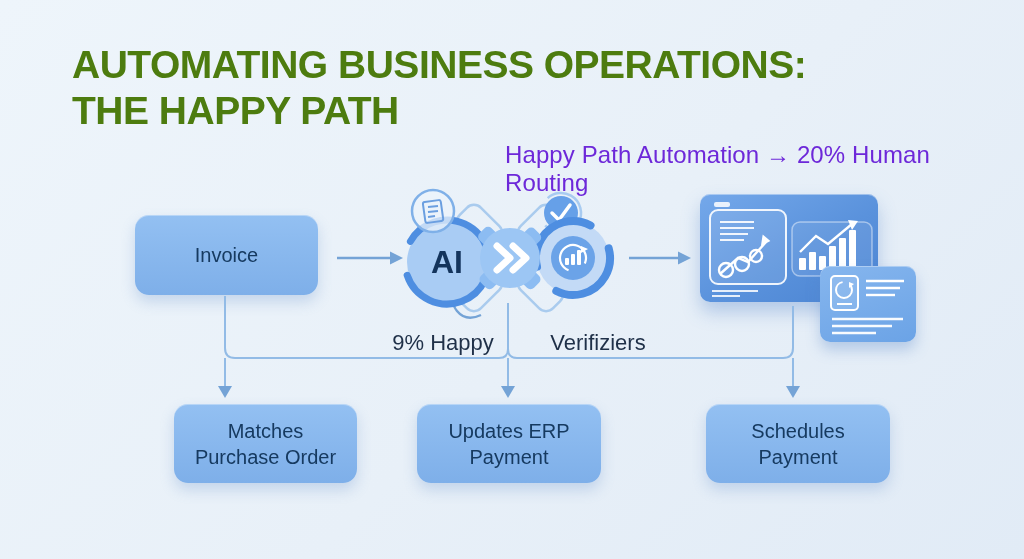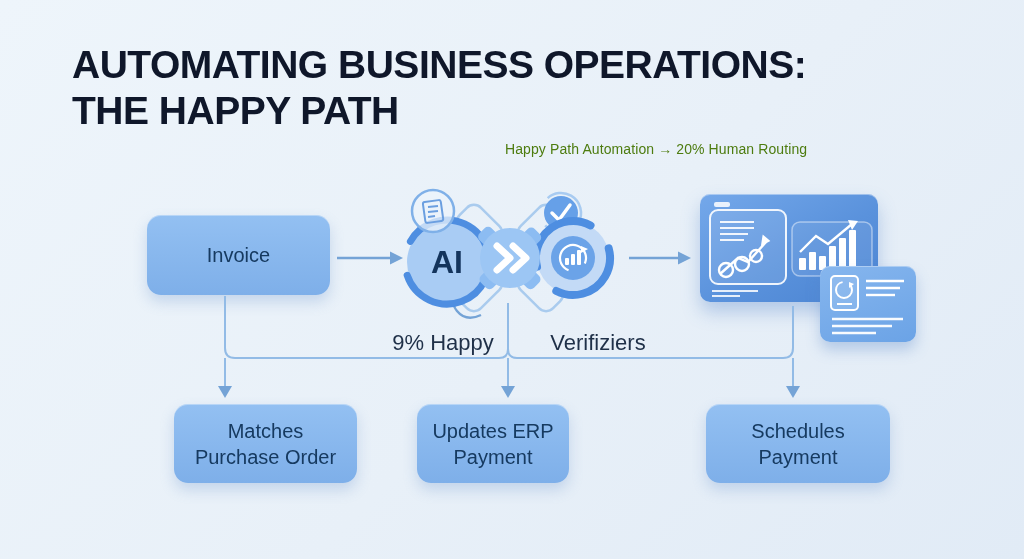--- a/index.html
+++ b/index.html
@@ -4,36 +4,36 @@
 <style>
   html,body{margin:0;padding:0;}
   body{
     width:1024px;height:559px;position:relative;overflow:hidden;
     background:linear-gradient(135deg,#eef5fb 0%,#e8f0f8 55%,#e1ebf6 100%);
     font-family:"Liberation Sans",sans-serif;
   }
   .page-title{
     position:absolute;left:72px;top:42px;width:780px;
     font-size:39px;line-height:46px;font-weight:700;letter-spacing:-0.5px;
-    color:#0f172a;text-transform:uppercase;
+    color:#4d7c0f;text-transform:uppercase;
   }
   .subtitle{
     position:absolute;left:505px;top:141px;width:460px;
-    font-size:14px;color:#4d7c0f;letter-spacing:0.1px;
+    font-size:24px;color:#6d28d9;letter-spacing:0.1px;
   }
   .flow-box{
     position:absolute;display:flex;flex-direction:column;align-items:center;justify-content:center;
     text-align:center;border-radius:14px;
     background:linear-gradient(180deg,#93c0f2 0%,#7eafe9 100%);
     box-shadow:0 7px 14px rgba(110,150,205,0.30), inset 0 1px 0 rgba(255,255,255,0.35);
     color:#163a60;font-size:20px;line-height:26px;
   }
-  .box-invoice{left:135px;top:215px;width:183px;height:80px;margin-left:12px;}
+  .box-invoice{left:135px;top:215px;width:183px;height:80px;}
   .box-out-1{left:135px;top:404px;width:183px;height:79px;margin-left:39px;}
-  .box-out-2{left:417px;top:404px;width:152px;height:79px;}
+  .box-out-2{left:417px;top:404px;width:184px;height:79px;}
   .box-out-3{left:700px;top:404px;width:184px;height:79px;margin-left:6px;}
   .branch-label{
     position:absolute;top:330px;width:160px;text-align:center;
     font-size:22px;color:#1f3048;
   }
   .label-happy{left:363px;}
   .label-verifiers{left:518px;}
   .overlay-svg{position:absolute;left:0;top:0;pointer-events:none;}
   .dashboard{
     position:absolute;left:700px;top:194px;width:178px;height:108px;border-radius:10px;

